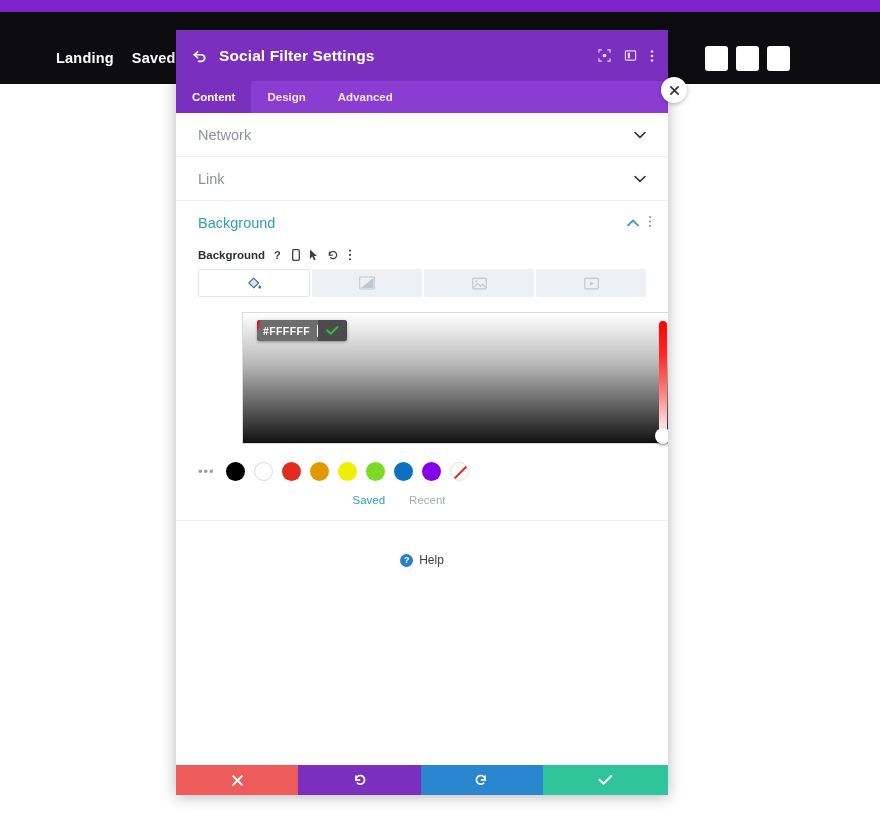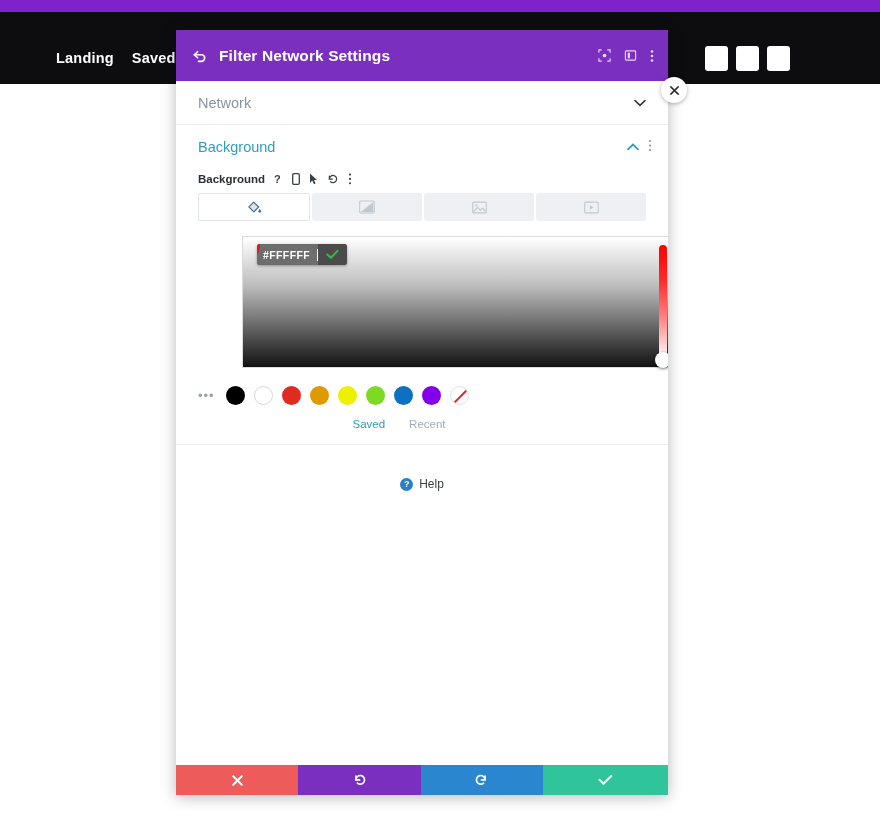--- a/index.html
+++ b/index.html
@@ -232,21 +232,21 @@
 
   <div class="modal">
 
     <div class="modal-header">
       <span class="mh-back">
         <svg width="15" height="15" viewBox="0 0 16 16" fill="none" stroke="#fff" stroke-width="1.8" stroke-linecap="round" stroke-linejoin="round">
           <path d="M6 4 L2.5 7.2 L6 10.4"></path>
             <path d="M2.5 7.2 H10 a3.5 3.5 0 0 1 0 7 H7"></path>
         </svg>
       </span>
-      <span class="mh-title">Filter Network Settings</span>
+      <span class="mh-title">Social Filter Settings</span>
       <span class="mh-icons">
         <span class="ico">
           <svg width="13" height="13" viewBox="0 0 14 14" fill="none" stroke="#e7d7f5" stroke-width="1.2">
             <path d="M1 4V1h3"></path>
               <path d="M10 1h3v3"></path>
               <path d="M13 10v3h-3"></path>
               <path d="M4 13H1v-3"></path>
             <circle cx="7" cy="7" r="2" fill="#e7d7f5" stroke="none"></circle>
           </svg>
         </span>
@@ -259,33 +259,46 @@
         <span class="ico">
           <svg width="4" height="14" viewBox="0 0 4 14" fill="#e7d7f5">
             <circle cx="2" cy="2.5" r="1.3"></circle>
               <circle cx="2" cy="7" r="1.3"></circle>
               <circle cx="2" cy="11.5" r="1.3"></circle>
           </svg>
         </span>
       </span>
     </div>
 
+    <div class="modal-tabs">
+      <div class="mtab active">Content</div>
+      <div class="mtab">Design</div>
+      <div class="mtab">Advanced</div>
+    </div>
 
 
     <div class="modal-body">
 
       <div class="accordion-row">
         <span class="title">Network</span>
         <span class="chev">
           <svg width="12" height="8" viewBox="0 0 12 8" fill="none" stroke="#2b2f35" stroke-width="1.6" stroke-linecap="round">
               <path d="M1 1.5 L6 6.3 L11 1.5"></path>
             </svg>
         </span>
       </div>
 
+      <div class="accordion-row">
+        <span class="title">Link</span>
+        <span class="chev">
+          <svg width="12" height="8" viewBox="0 0 12 8" fill="none" stroke="#2b2f35" stroke-width="1.6" stroke-linecap="round">
+              <path d="M1 1.5 L6 6.3 L11 1.5"></path>
+            </svg>
+        </span>
+      </div>
 
       <div class="bg-section">
 
         <div class="bg-head">
           <span class="title">Background</span>
           <span class="right">
             <span class="chev-up">
               <svg width="12" height="8" viewBox="0 0 12 8" fill="none" stroke="#2e9ebd" stroke-width="1.8" stroke-linecap="round">
                   <path d="M1 6.3 L6 1.5 L11 6.3"></path>
                 </svg>

